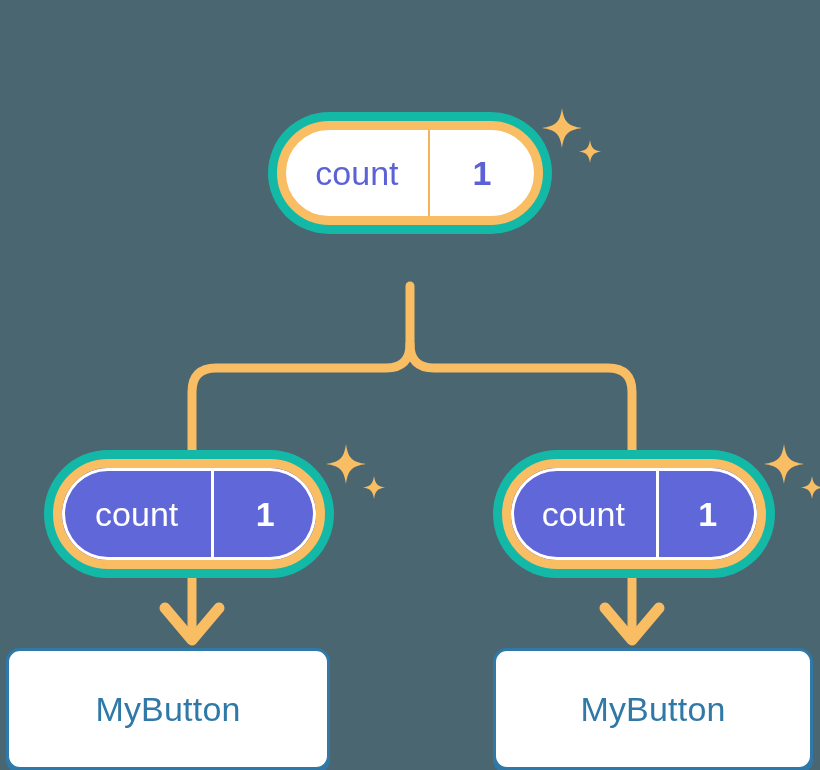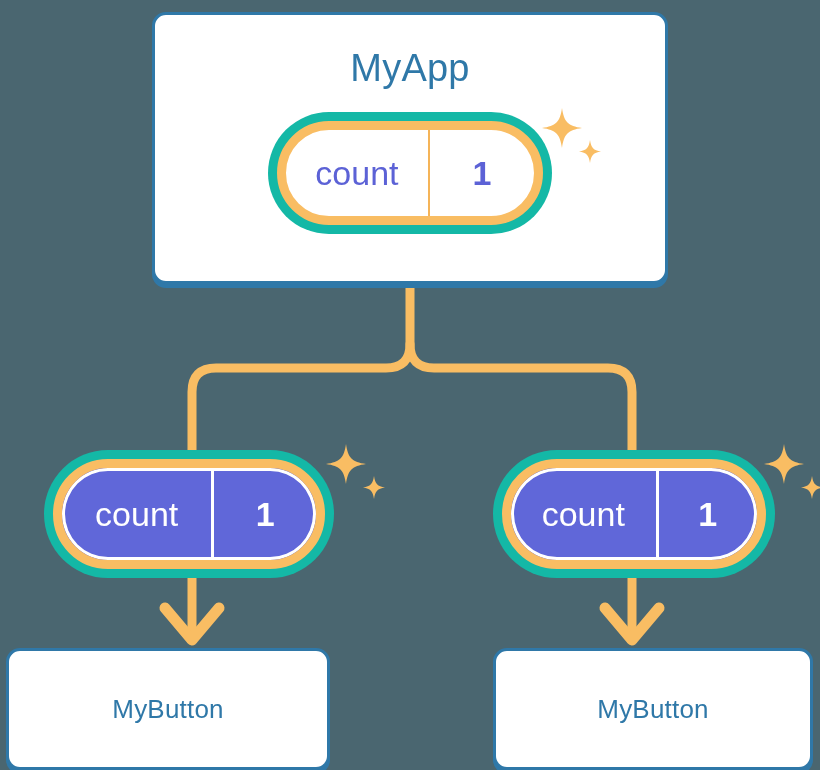--- a/index.html
+++ b/index.html
@@ -53,21 +53,21 @@
   }
 
   .btn-card {
     height: 122px;
     display: flex;
     align-items: center;
     justify-content: center;
   }
   #btn-card-left  { left: 6px;   top: 648px; width: 324px; }
   #btn-card-right { left: 493px; top: 648px; width: 320px; }
-  .btn-card .card-title { font-size: 26px; margin: 4px; }
+  .btn-card .card-title { font-size: 34px; margin: 4px; }
 
   
   .pill-wrap {
     position: absolute;
     display: flex;
     align-items: center;
     justify-content: center;
     border-radius: 999px;
     background: #14b8a6;              
     box-sizing: border-box;
@@ -157,23 +157,20 @@
              Q 632 368 632 392
              L 632 450" fill="none" stroke="#f9bd63" stroke-width="9" stroke-linecap="round" stroke-linejoin="round"></path>
 
     <path d="M 192 578 L 192 643" fill="none" stroke="#f9bd63" stroke-width="9" stroke-linecap="butt"></path>
     <path d="M 165 608 L 192 640 L 219 608" fill="none" stroke="#f9bd63" stroke-width="11" stroke-linecap="round" stroke-linejoin="round"></path>
 
     <path d="M 632 578 L 632 643" fill="none" stroke="#f9bd63" stroke-width="9" stroke-linecap="butt"></path>
     <path d="M 605 608 L 632 640 L 659 608" fill="none" stroke="#f9bd63" stroke-width="11" stroke-linecap="round" stroke-linejoin="round"></path>
   </svg>
 
-  <div id="app-card" class="card">
-    <div class="card-title">MyApp</div>
-  </div>
 
   <div id="pill-app" class="pill-wrap pill-outline">
     <div class="pill">
       <div class="pill-key">count</div>
       <div class="pill-val">1</div>
     </div>
   </div>
 
   <div id="sparkle-app" class="sparkle-group">
     <svg width="70" height="70" viewBox="0 0 70 70">

